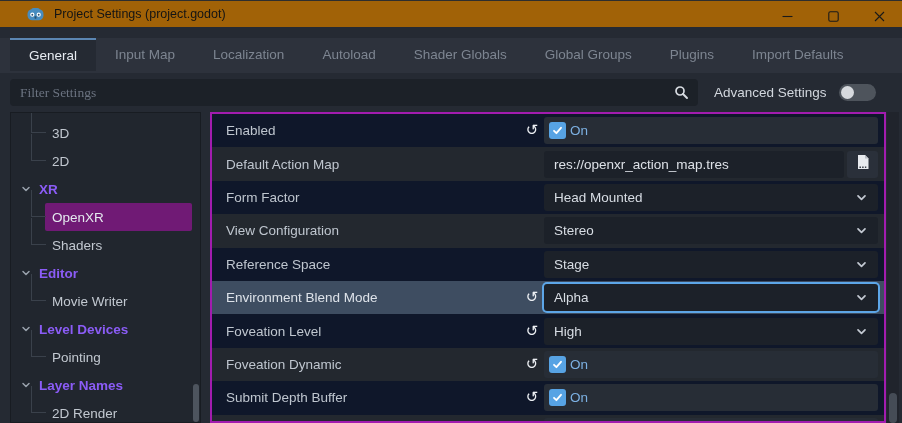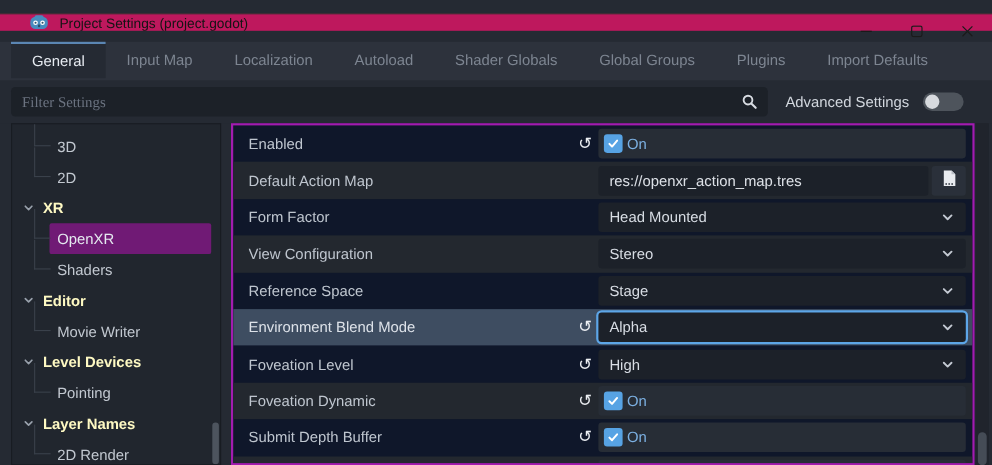--- a/index.html
+++ b/index.html
@@ -6,22 +6,22 @@
   html,body { width:902px; height:423px; }
   body {
     position:relative; overflow:hidden;
     background:#252a33;
     font-family:"Liberation Sans", sans-serif;
     -webkit-font-smoothing:antialiased;
   }
 
   
   .titlebar {
-    position:absolute; top:12px; left:0; right:0; height:16px;
-    background:#be185d; border-top:1px solid #2e2e2e;
+    position:absolute; top:0; left:0; right:0; height:27px;
+    background:#a16207; border-top:1px solid #2e2e2e;
     display:flex; align-items:center;
   }
   .app-icon { margin-left:27px; width:17px; height:17px; display:flex; }
   .title-text { margin-left:10px; font-size:12.5px; color:#141414; }
   .win-buttons { position:absolute; right:0; top:0; height:30px; display:flex; }
   .win-btn { width:46px; height:30px; display:flex; align-items:center; justify-content:center; }
 
   
   .tabstrip {
     position:absolute; top:38px; left:0; right:0; height:43px;
@@ -62,21 +62,21 @@
     border-radius:50%; background:#d7dade;
   }
 
   
   .tree {
     position:absolute; left:10px; top:112px; width:191px; height:311px;
     background:#21262e; border:1px solid #181c22;
     overflow:hidden; padding-top:6px;
   }
   .tree-item { height:28px; display:flex; align-items:center; position:relative; font-size:13.5px; }
-  .tree-item.parent { padding-left:28px; font-weight:bold; color:#fef9c3; }
+  .tree-item.parent { padding-left:28px; font-weight:bold; color:#8b5cf6; }
   .tree-item .caret { position:absolute; left:10px; top:9px; display:flex; }
   .tree-item.child .guide {
     position:absolute; left:20px; top:-13px; width:15px; height:27px;
     border-left:1px solid #3a414b; border-bottom:1px solid #3a414b;
   }
   .tree-item.child .hl {
     margin-left:34px; margin-right:8px; flex:1; height:28px;
     display:flex; align-items:center; padding-left:7px;
     border-radius:2px; color:#c2c8d0;
   }

